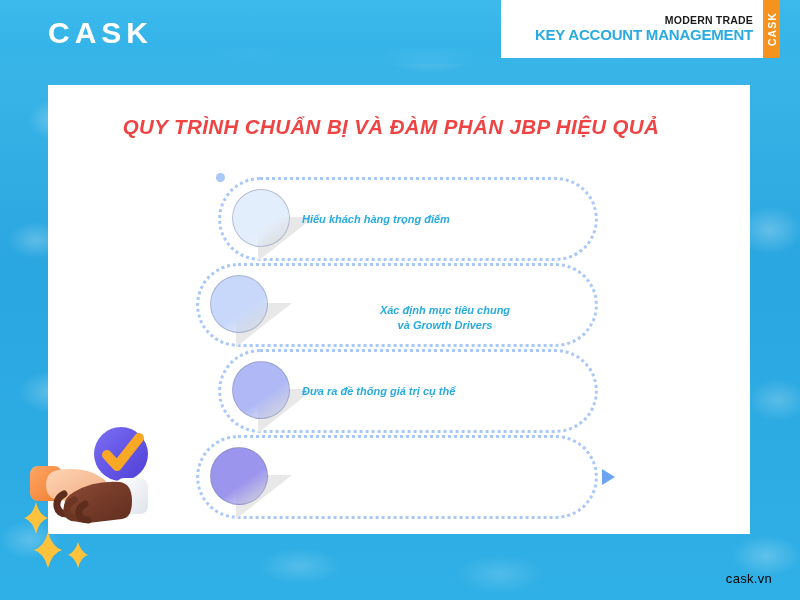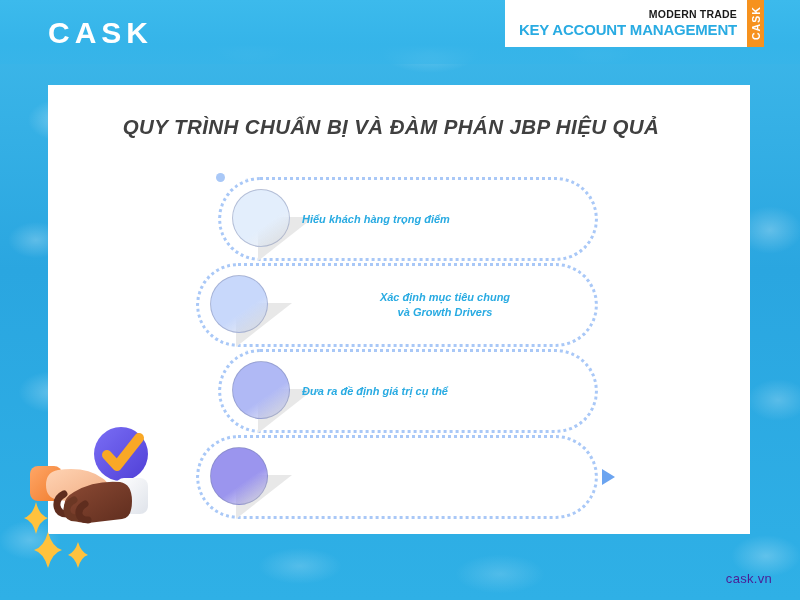--- a/index.html
+++ b/index.html
@@ -53,24 +53,25 @@
   
   .logo-cask {
     position: absolute; left: 48px; top: 16px;
     color: #ffffff;
     font-size: 30px;
     font-weight: 700;
     letter-spacing: 5px;
   }
 
   .badge {
-    position: absolute; right: 36px; top: 0;
+    position: absolute; right: 20px; top: 0;
     display: flex; align-items: stretch;
-    height: 47px;
+    height: 58px;
     background: #ffffff;
+    padding-left: 20px;
   }
   .badge-text {
     padding: 4px 10px 4px 14px;
     display: flex; flex-direction: column;
     align-items: flex-end; justify-content: center;
   }
   .badge-line1 {
     color: #1a1a1a;
     font-size: 10.5px;
     font-weight: 700;
@@ -101,21 +102,21 @@
     position: absolute;
     left: 48px; top: 85px;
     width: 702px; height: 449px;
     background: #ffffff;
   }
 
   .card-title {
     position: absolute;
     left: 0; right: 16px; top: 30px;
     text-align: center;
-    color: #404040;
+    color: #ef4444;
     font-size: 20.5px;
     font-weight: 700;
     font-style: italic;
     letter-spacing: .4px;
   }
 
   
   .steps {
     position: absolute;
     left: 0; top: 92px;
@@ -154,21 +155,21 @@
     transform: translateY(-50%);
     color: #29abe2;
     font-size: 11px;
     font-weight: 700;
     font-style: italic;
     line-height: 1.35;
     white-space: pre-line;
     z-index: 4;
     width: 330px;
   }
-  .step-label.center { text-align: center; }
+  .step-label.center { text-align: center; margin-top: 13px; }
 
   
   #step-1 { left: 170px; top: 0px;   width: 380px; }
   #step-2 { left: 148px; top: 86px;  width: 402px; }
   #step-3 { left: 170px; top: 172px; width: 380px; }
   #step-4 { left: 148px; top: 258px; width: 402px; }
 
   .start-dot {
     position: absolute;
     left: 168px; top: -4px;
@@ -191,21 +192,21 @@
     left: 8px; top: 408px;
     width: 180px; height: 160px;
     z-index: 6;
   }
 
   .sparkles { position: absolute; left: 16px; top: 498px; width: 110px; height: 70px; z-index: 6; }
 
   .site-url {
     position: absolute;
     right: 28px; bottom: 14px;
-    color: #4c1d95;
+    color: #000000;
     font-size: 13px;
     letter-spacing: .3px;
   }
 </style>
 </head>
 <body>
 
 <div class="stage">
 
   <div class="bg-photo"></div>
@@ -241,21 +242,21 @@
         <div class="shadow-tri"></div>
         <div class="circle" id="circle-2" style="background: linear-gradient(145deg, rgb(200, 216, 251) 0%, rgb(200, 216, 251) 60%, rgba(0, 0, 0, 0.05) 100%);"></div>
         <div class="step-label center">Xác định mục tiêu chung
 và Growth Drivers</div>
       </div>
 
       <div class="step" id="step-3">
         <div class="capsule"></div>
         <div class="shadow-tri"></div>
         <div class="circle" id="circle-3" style="background: linear-gradient(145deg, rgb(176, 185, 245) 0%, rgb(176, 185, 245) 60%, rgba(0, 0, 0, 0.05) 100%);"></div>
-        <div class="step-label">Đưa ra đề định giá trị cụ thể</div>
+        <div class="step-label">Đưa ra đề thống giá trị cụ thể</div>
       </div>
 
       <div class="step" id="step-4">
         <div class="capsule"></div>
         <div class="shadow-tri"></div>
         <div class="circle" id="circle-4" style="background: linear-gradient(145deg, rgb(155, 149, 238) 0%, rgb(155, 149, 238) 60%, rgba(0, 0, 0, 0.05) 100%);"></div>
       </div>
 
       <div class="end-arrow"></div>
     </div>

